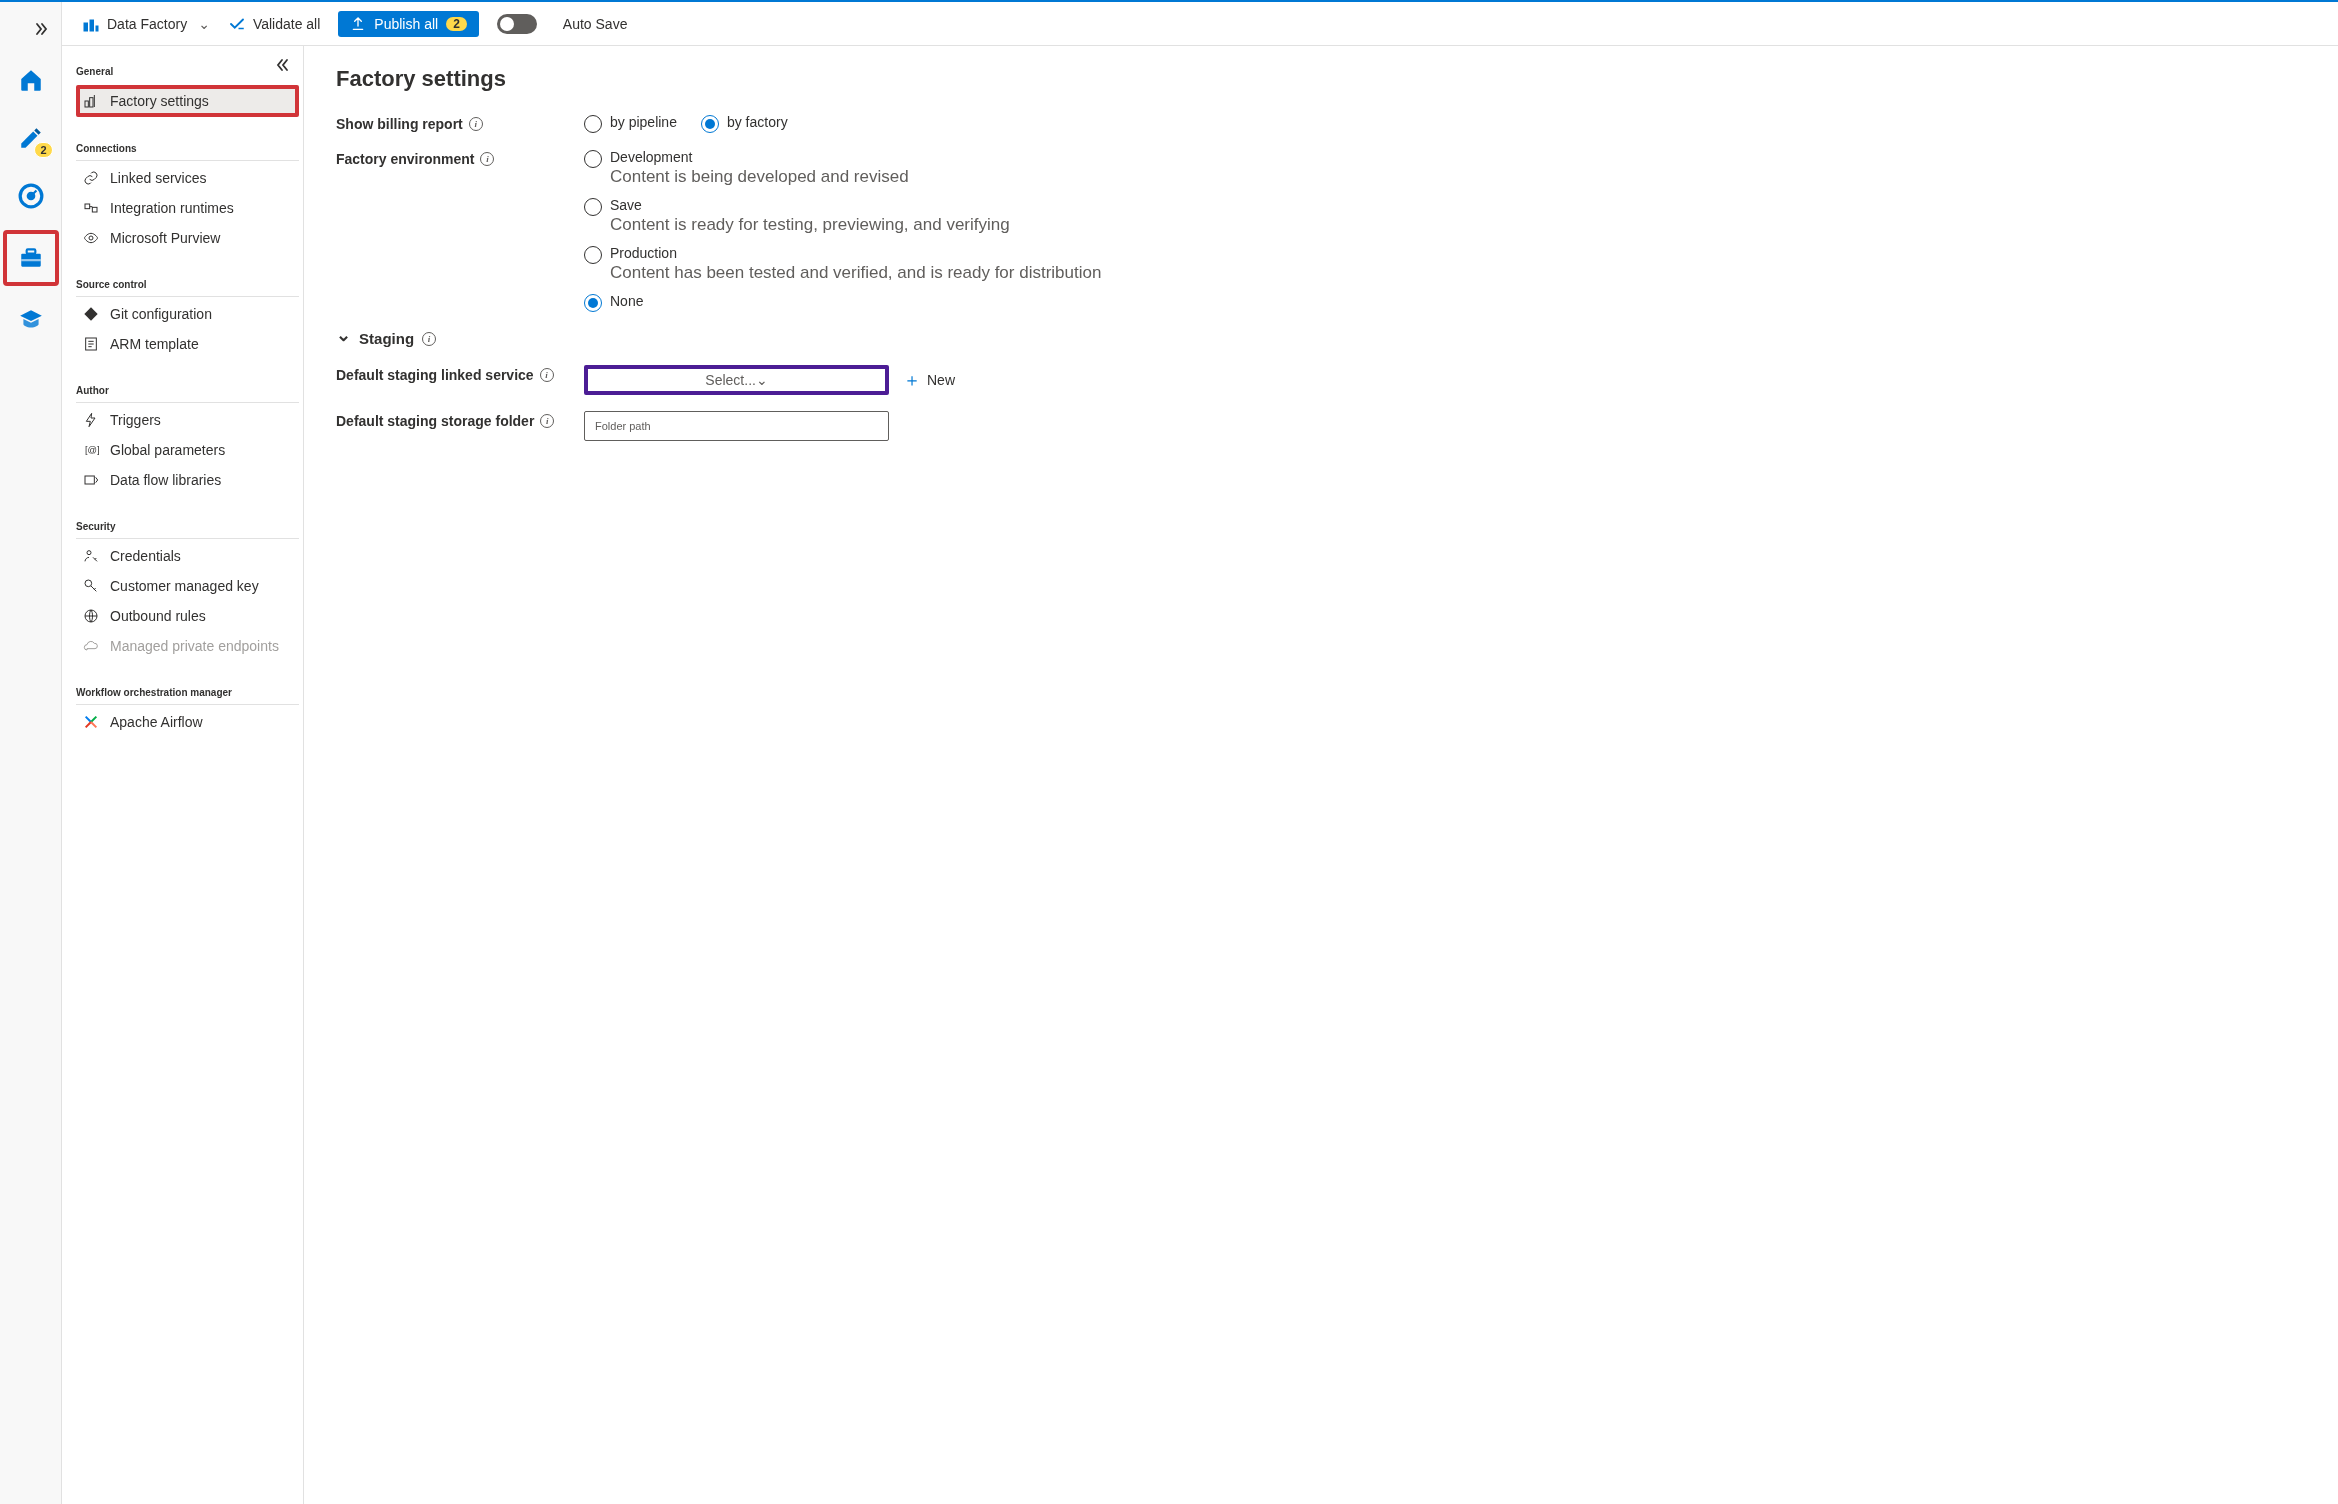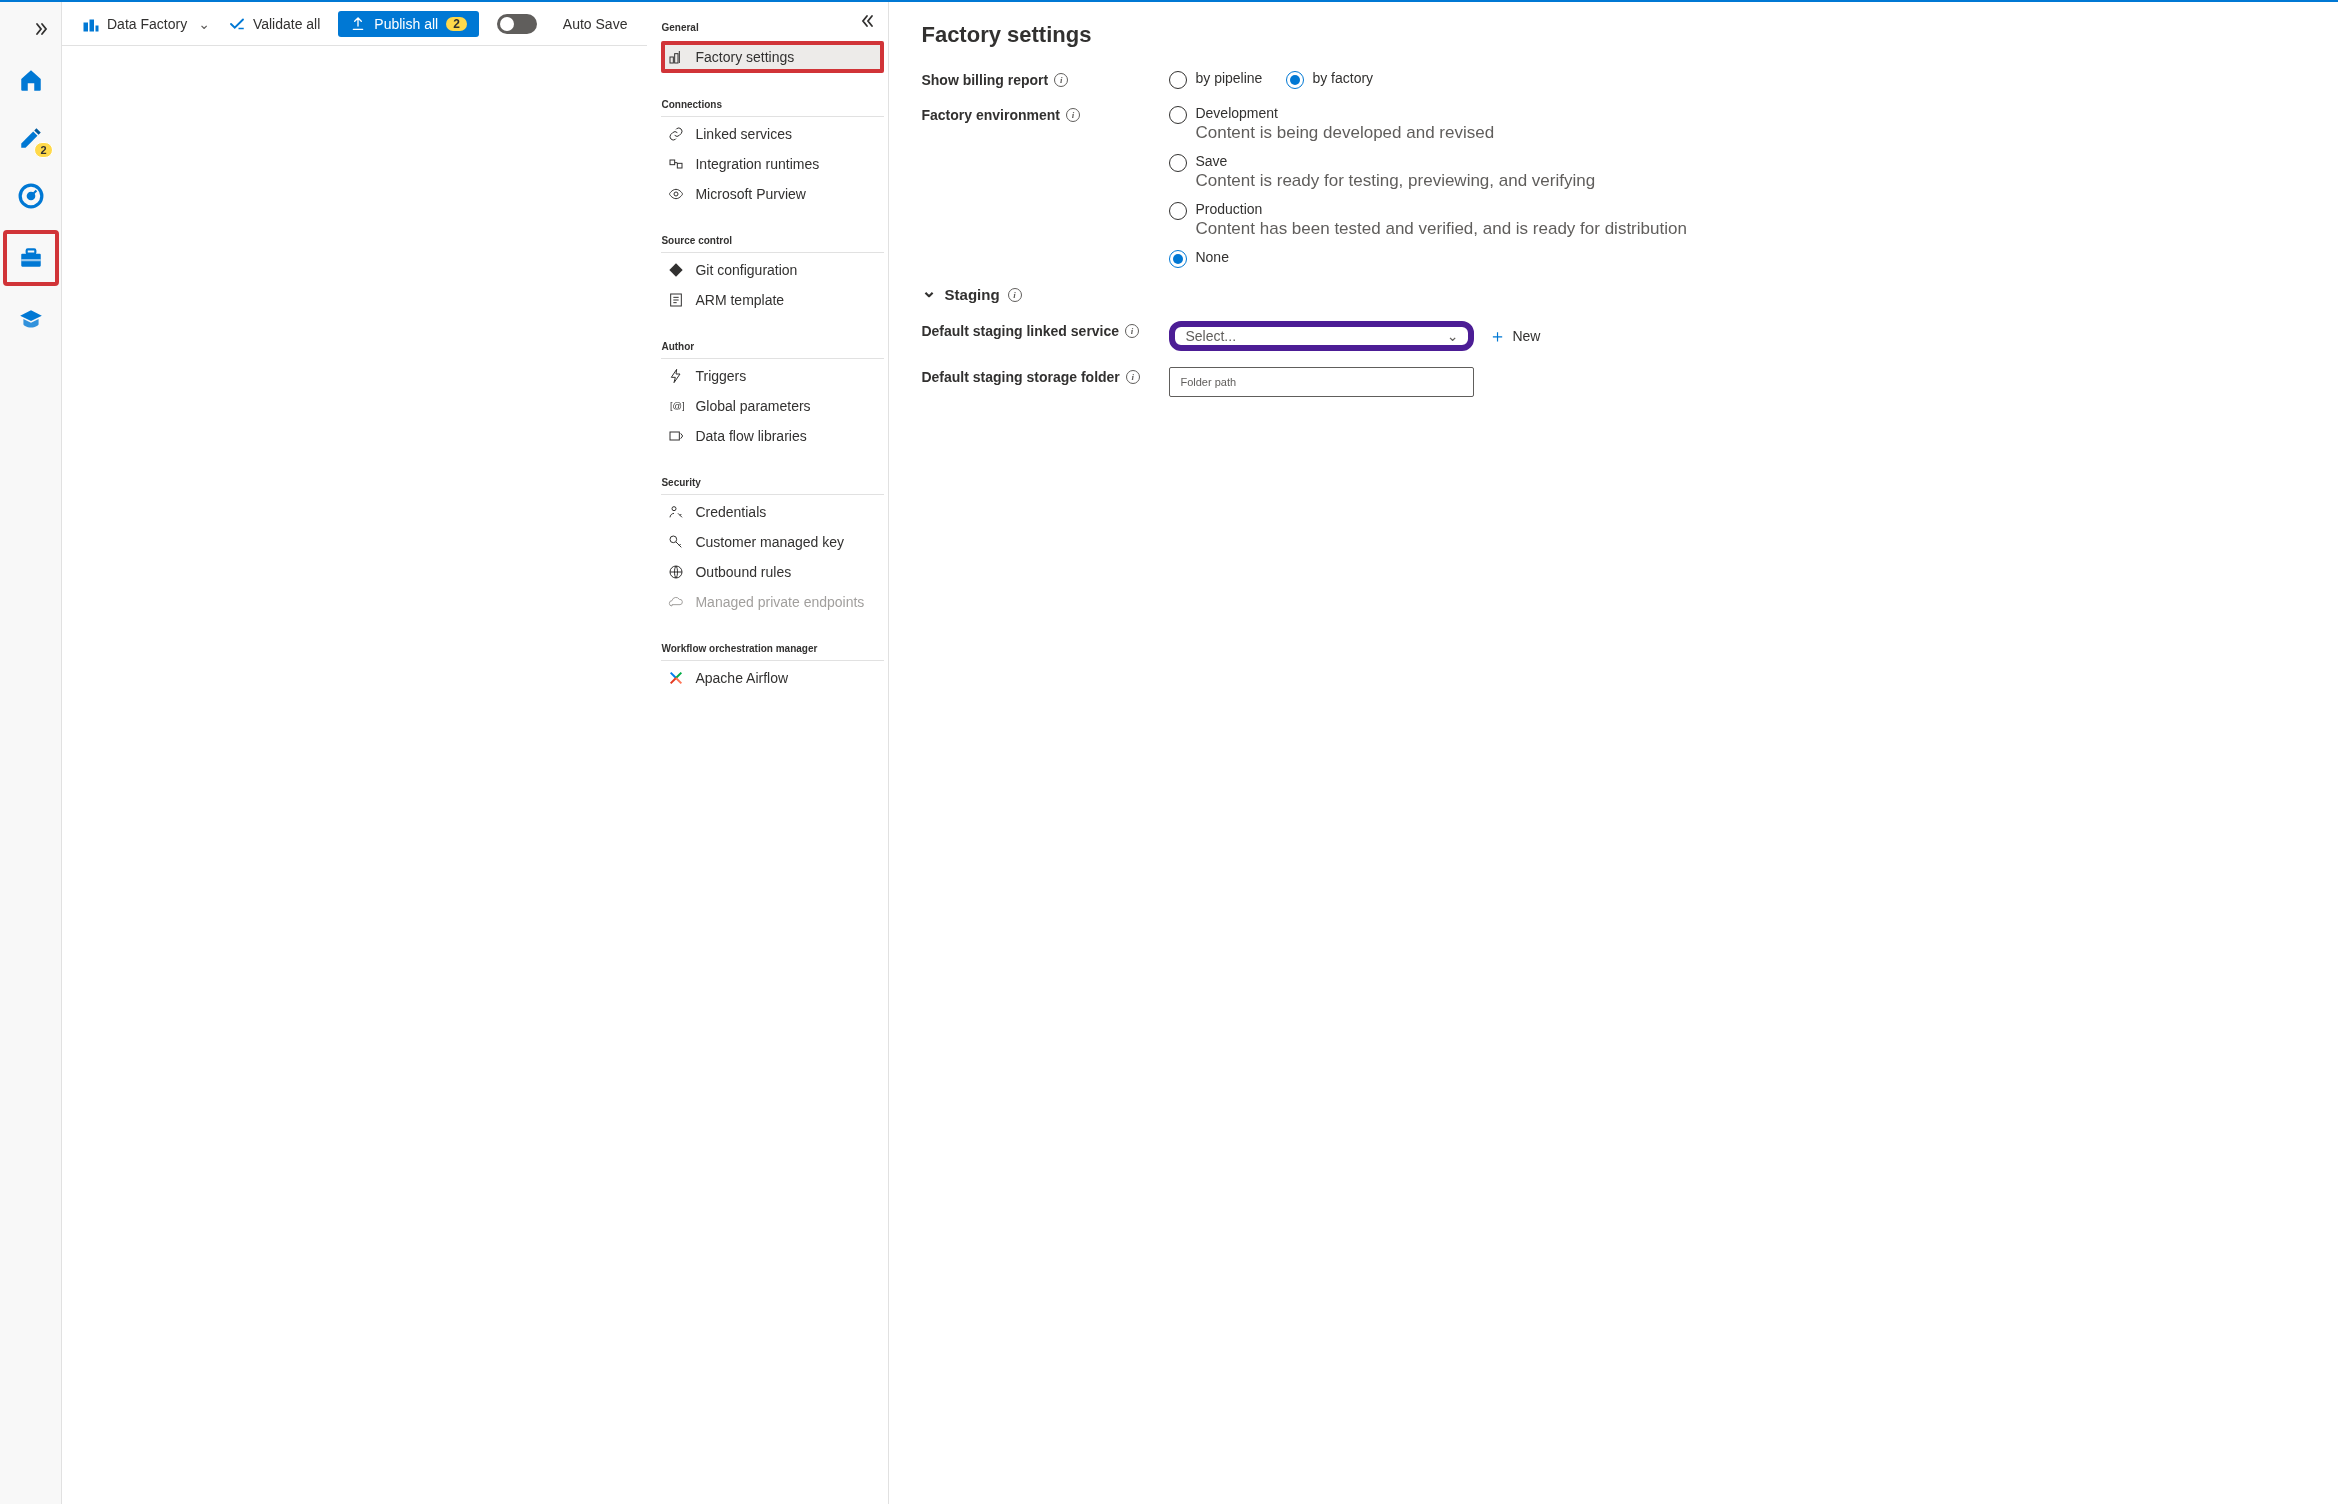--- a/index.html
+++ b/index.html
@@ -60,21 +60,21 @@
       border-radius: 10px;
       font-size: 11px;
       padding: 1px 5px;
       font-weight: 600;
       border: 1px solid #fff;
     }
     
     .main {
       flex: 1;
       display: flex;
-      flex-direction: row;
+      flex-direction: column;
     }
     
     .header {
       height: 44px;
       display: flex;
       align-items: center;
       gap: 18px;
       padding: 0 20px;
       border-bottom: 1px solid #e1e1e1;
     }
@@ -264,25 +264,25 @@
       gap: 8px;
       font-weight: 600;
       font-size: 15px;
       margin: 18px 0 18px 0;
       cursor: pointer;
     }
     .chev-down::before { content: '⌄'; font-size: 18px; line-height: 10px; position:relative; top:-3px; }
     .select-box {
       width: 305px;
       height: 30px;
-      border: 6px solid #4c1d95;
-      border-radius: 12px;
-      display: flex;
-      align-items: center;
-      justify-content: space-between;
+      border: 4px solid #4c1d95;
+      border-radius: 2px;
+      display: flex;
+      align-items: center;
+      justify-content: center;
       padding: 0 10px;
       color: #605e5c;
       cursor: pointer;
     }
     .text-input {
       width: 305px;
       height: 30px;
       border: 1px solid #605e5c;
       border-radius: 2px;
       padding: 0 10px;

